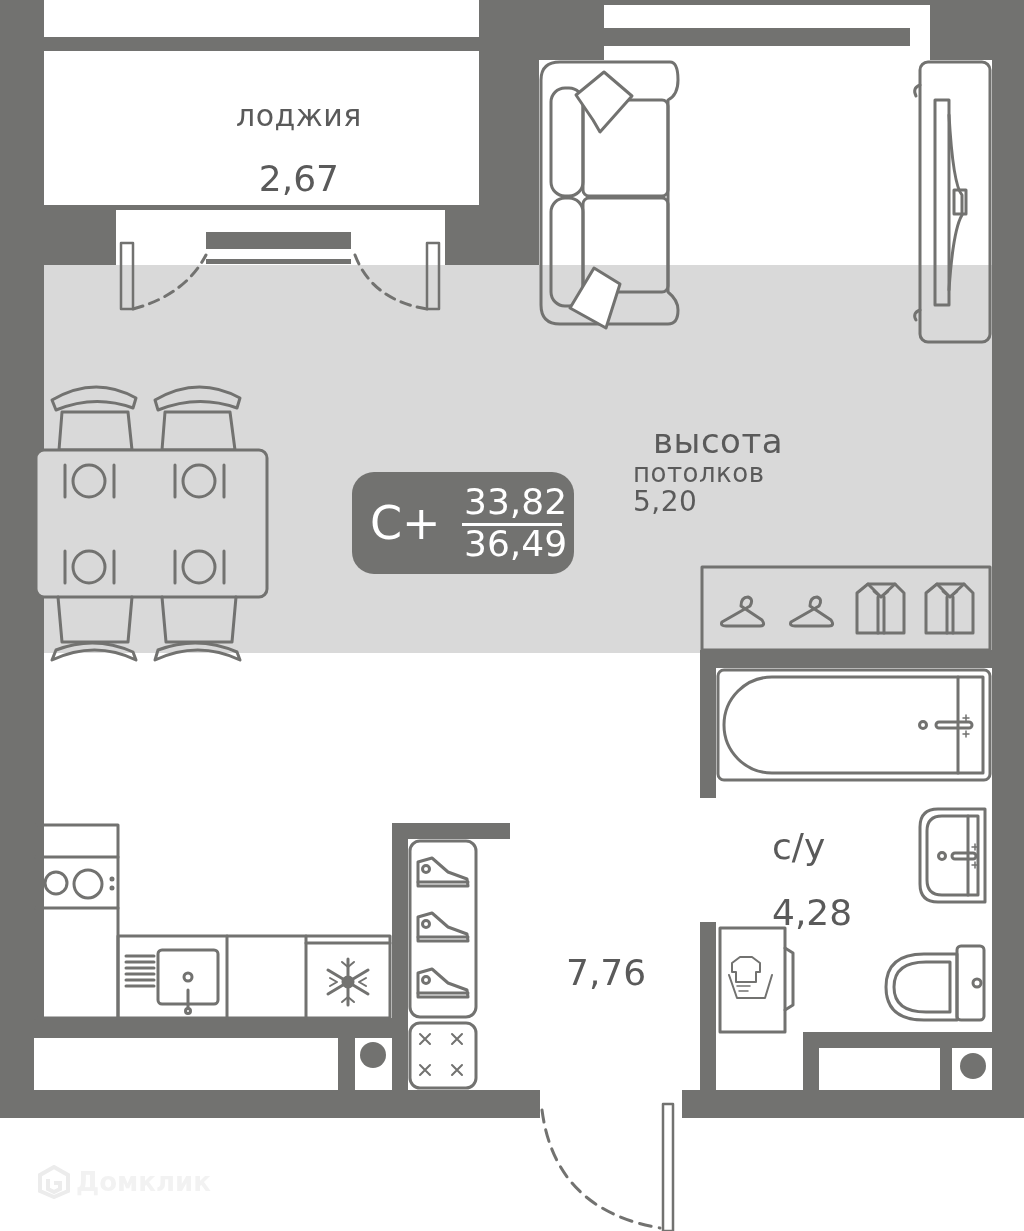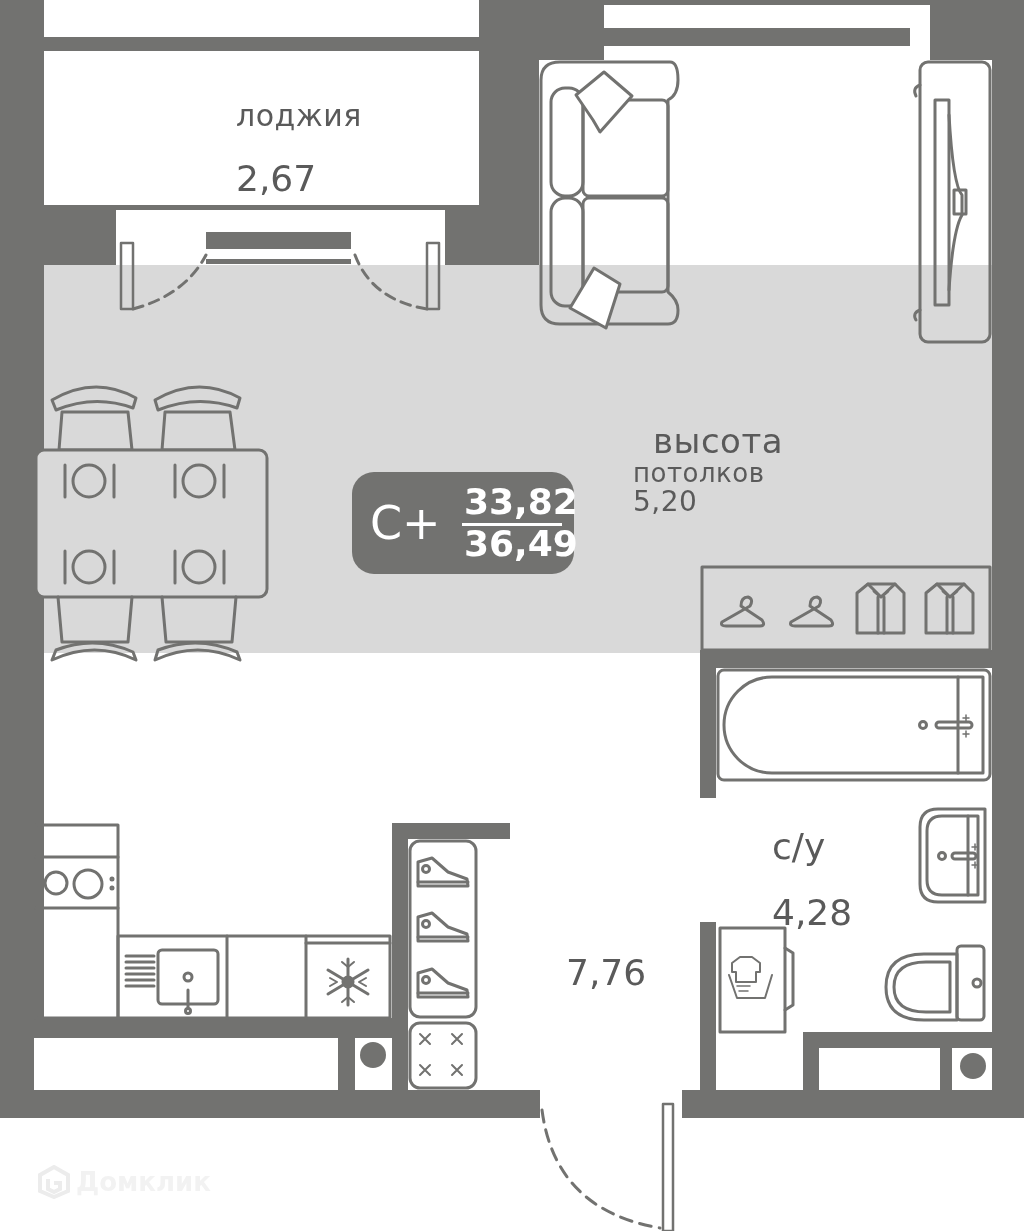--- a/index.html
+++ b/index.html
@@ -5,21 +5,21 @@
   html, body { margin: 0; padding: 0; background: #ffffff; }
   body { width: 1024px; height: 1231px; position: relative; overflow: hidden; font-family: "DejaVu Sans", sans-serif; }
   .wall { position: absolute; background: #727270; }
   .zone { position: absolute; background: #d9d9d9; }
   .lbl { position: absolute; color: #5a5a5a; font-family: "DejaVu Sans", sans-serif; line-height: 1.05; white-space: nowrap; }
   .lbl .name { font-size: 30px; display: block; letter-spacing: 0.5px; }
   .lbl .val { font-size: 36px; display: block; margin-top: 28px; }
   svg.layer { position: absolute; left: 0; top: 0; }
   .badge { position: absolute; left: 352px; top: 472px; width: 222px; height: 102px; border-radius: 22px; background: #727270; color: #fff; }
   .badge .cls { position: absolute; left: 18px; top: 24px; font-size: 46px; }
-  .badge .num { position: absolute; left: 112px; font-size: 36px; line-height: 1; font-weight: bold; }
+  .badge .num { position: absolute; left: 112px; font-size: 36px; line-height: 1; }
   .badge .num.top { top: 12px; }
   .badge .num.bot { top: 54px; }
   .badge .bar { position: absolute; left: 110px; top: 51px; width: 100px; height: 3px; background: #fff; }
   .watermark { position: absolute; left: 38px; top: 1165px; color: #f2f2f2; font-size: 26px; font-weight: bold; display: flex; align-items: center; gap: 6px; }
 </style>
 </head>
 <body>
 
 <div class="zone" style="left:34px; top:265px; width:958px; height:388px;"></div>
 <div class="zone" style="left:702px; top:565px; width:290px; height:90px;"></div>
@@ -219,21 +219,21 @@
     <rect x="952" y="1048" width="40" height="42" fill="#fff" stroke="none"></rect>
     <circle cx="973" cy="1066" r="13" fill="#727270" stroke="none"></circle>
 
     <g>
       <rect x="663" y="1104" width="10" height="127" stroke-width="2.5"></rect>
       <path d="M542 1110 Q555 1210 660 1228" stroke-dasharray="12 8"></path>
     </g>
   </g>
 </svg>
 
-<div class="lbl" style="left:236px; top:100px;">
+<div class="lbl" style="left:236px; top:100px;text-align:center;">
   <span class="name">лоджия</span>
   <span class="val">2,67</span>
 </div>
 
 <div class="lbl" style="left:633px; top:424px;">
   <span class="name" style="font-size:34px;margin-left:20px;">высота</span>
   <span class="name" style="font-size:26px;">потолков</span>
   <span class="name" style="font-size:28px;">5,20</span>
 </div>
 

